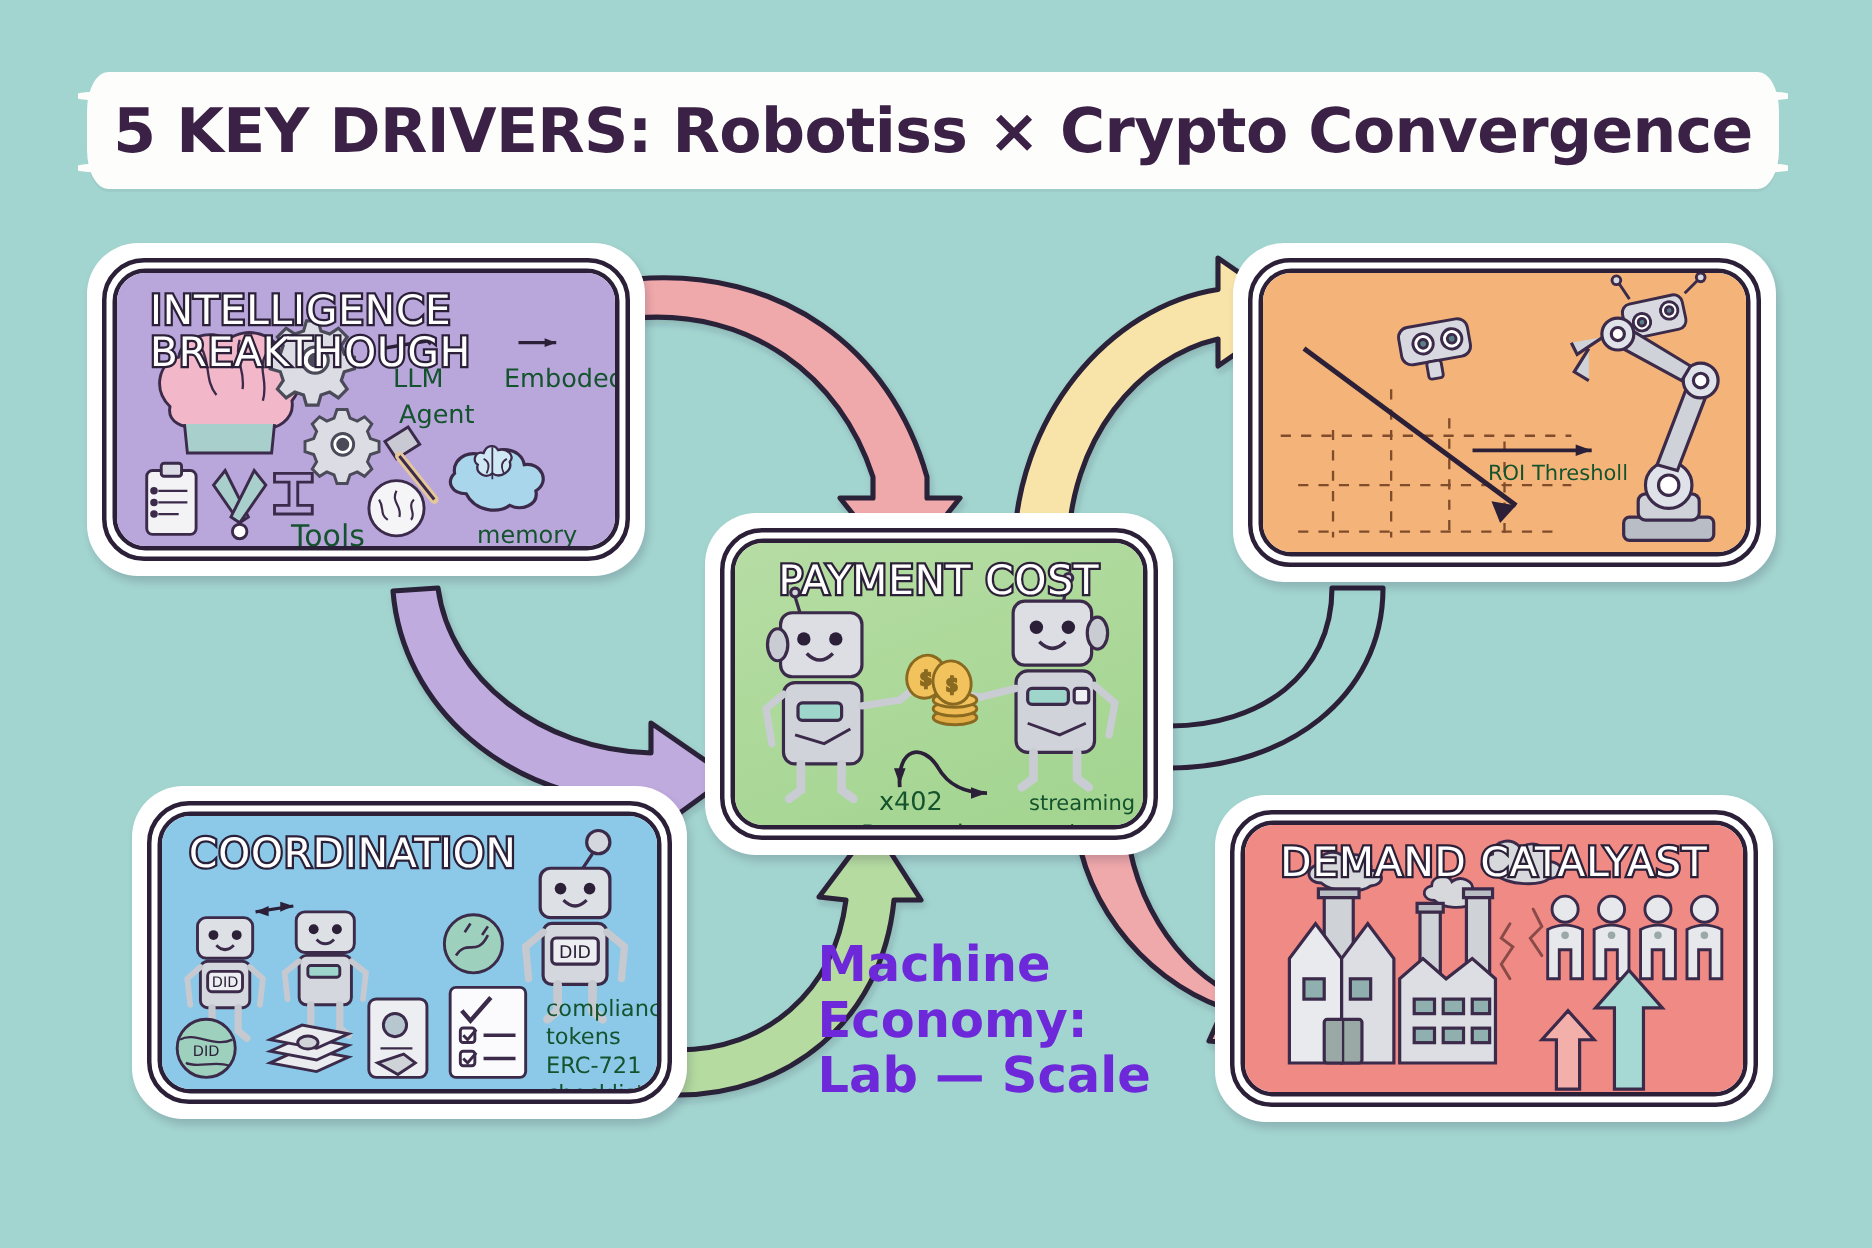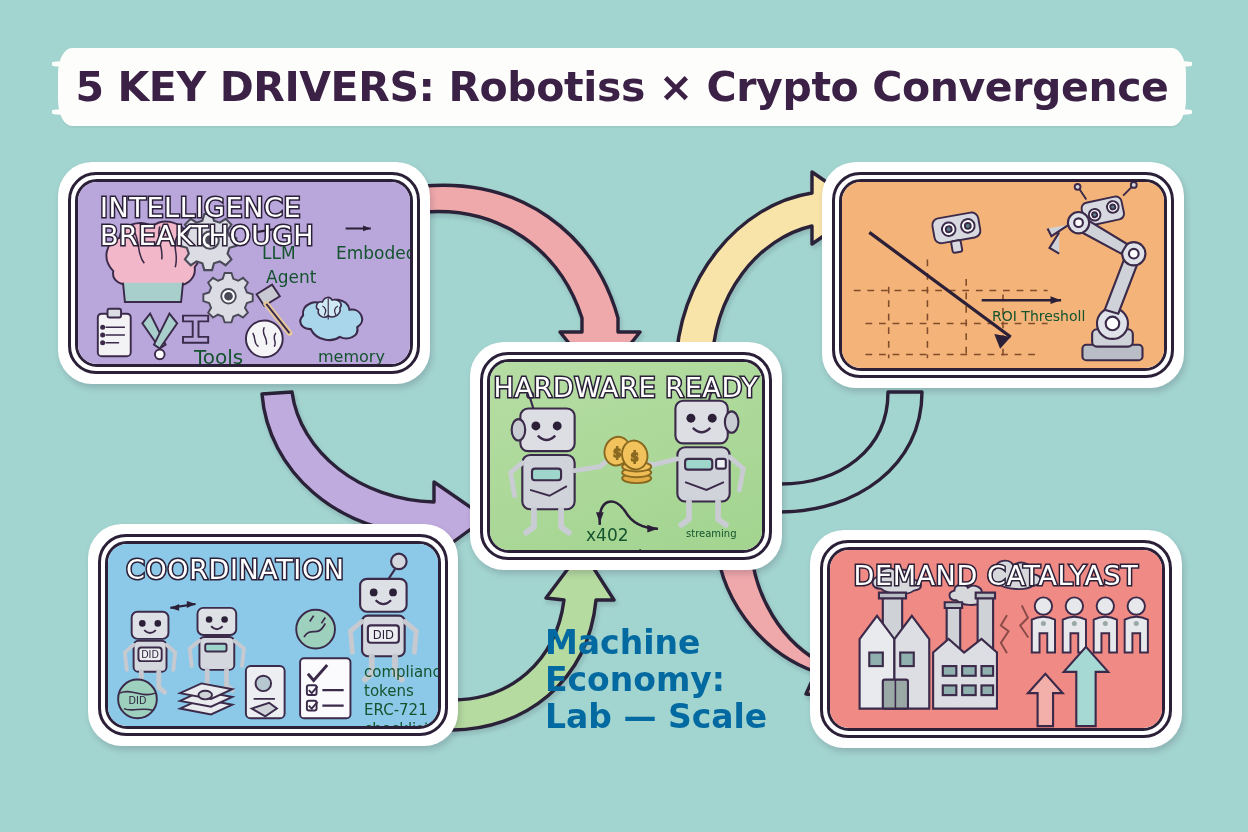--- a/index.html
+++ b/index.html
@@ -63,21 +63,21 @@
 
   
   .fill{position:absolute;inset:0;}
 
   
   .note{position:absolute;color:#14532d;font-size:15px;line-height:1.15;}
 
   
   .caption{
     position:absolute;left:545px;top:625px;width:250px;
-    color:#0369a1;font-weight:bold;font-size:33px;line-height:1.12;
+    color:#6d28d9;font-weight:bold;font-size:33px;line-height:1.12;
     text-align:left;
     font-family:"DejaVu Sans", sans-serif;
   }
   svg{display:block;}
   .arrows{position:absolute;left:0;top:0;width:1248px;height:832px;pointer-events:none;}
 </style>
 </head>
 <body>
 
 <div id="stage">
@@ -333,26 +333,26 @@
           <ellipse cx="148" cy="96" rx="13" ry="15" fill="#f2c35c" transform="rotate(-14 148 96)"></ellipse>
           <text x="148" y="102" font-size="13" fill="#8a6a20" text-anchor="middle" font-family="DejaVu Sans, sans-serif">$</text>
         </g>
 
         <path d="M112,168 C110,140 128,138 138,154 C146,168 158,172 172,172" stroke="#2b2038" stroke-width="2.6" fill="none"></path>
         <path d="M172,172 l-11,-4 l0,8 Z" fill="#2b2038"></path>
         <path d="M112,168 l-4,-11 l8,0 Z" fill="#2b2038" transform="translate(0,-2)"></path>
       </svg>
 
       <div class="card-title">
-        <span>HARDWARE READY</span>
+        <span>PAYMENT COST</span>
       </div>
 
       <div class="note" style="left:96px;top:164px;font-size:17px;">x402</div>
       <div class="note" style="left:84px;top:186px;font-size:17px;">Protocol</div>
-      <div class="note" style="left:196px;top:166px;font-size:10px;">streaming</div>
+      <div class="note" style="left:196px;top:166px;font-size:14px;">streaming</div>
       <div class="note" style="left:196px;top:186px;font-size:14px;">settlement</div>
     </div>
   </div>
 
   <div class="card" style="left:88px;top:524px;width:370px;height:222px;">
     <div class="sticker"></div>
     <div class="ring"></div>
     <div class="inner">
       <div class="fill" style="background:#8cc8e8"></div>
 

